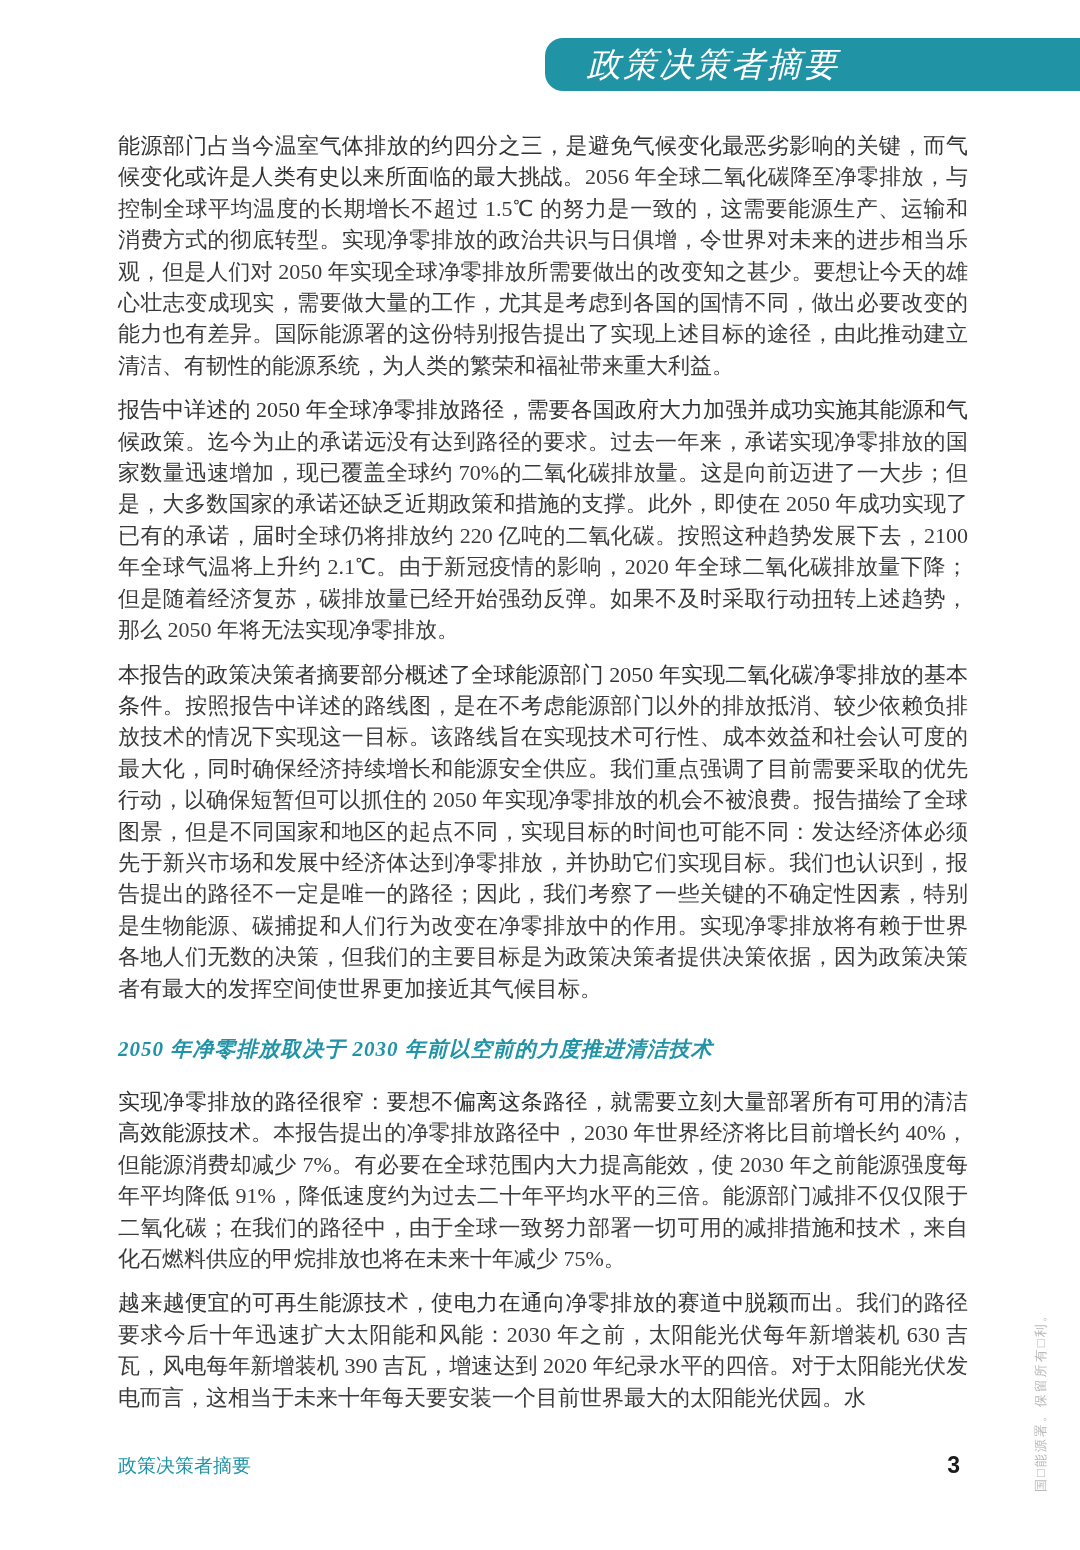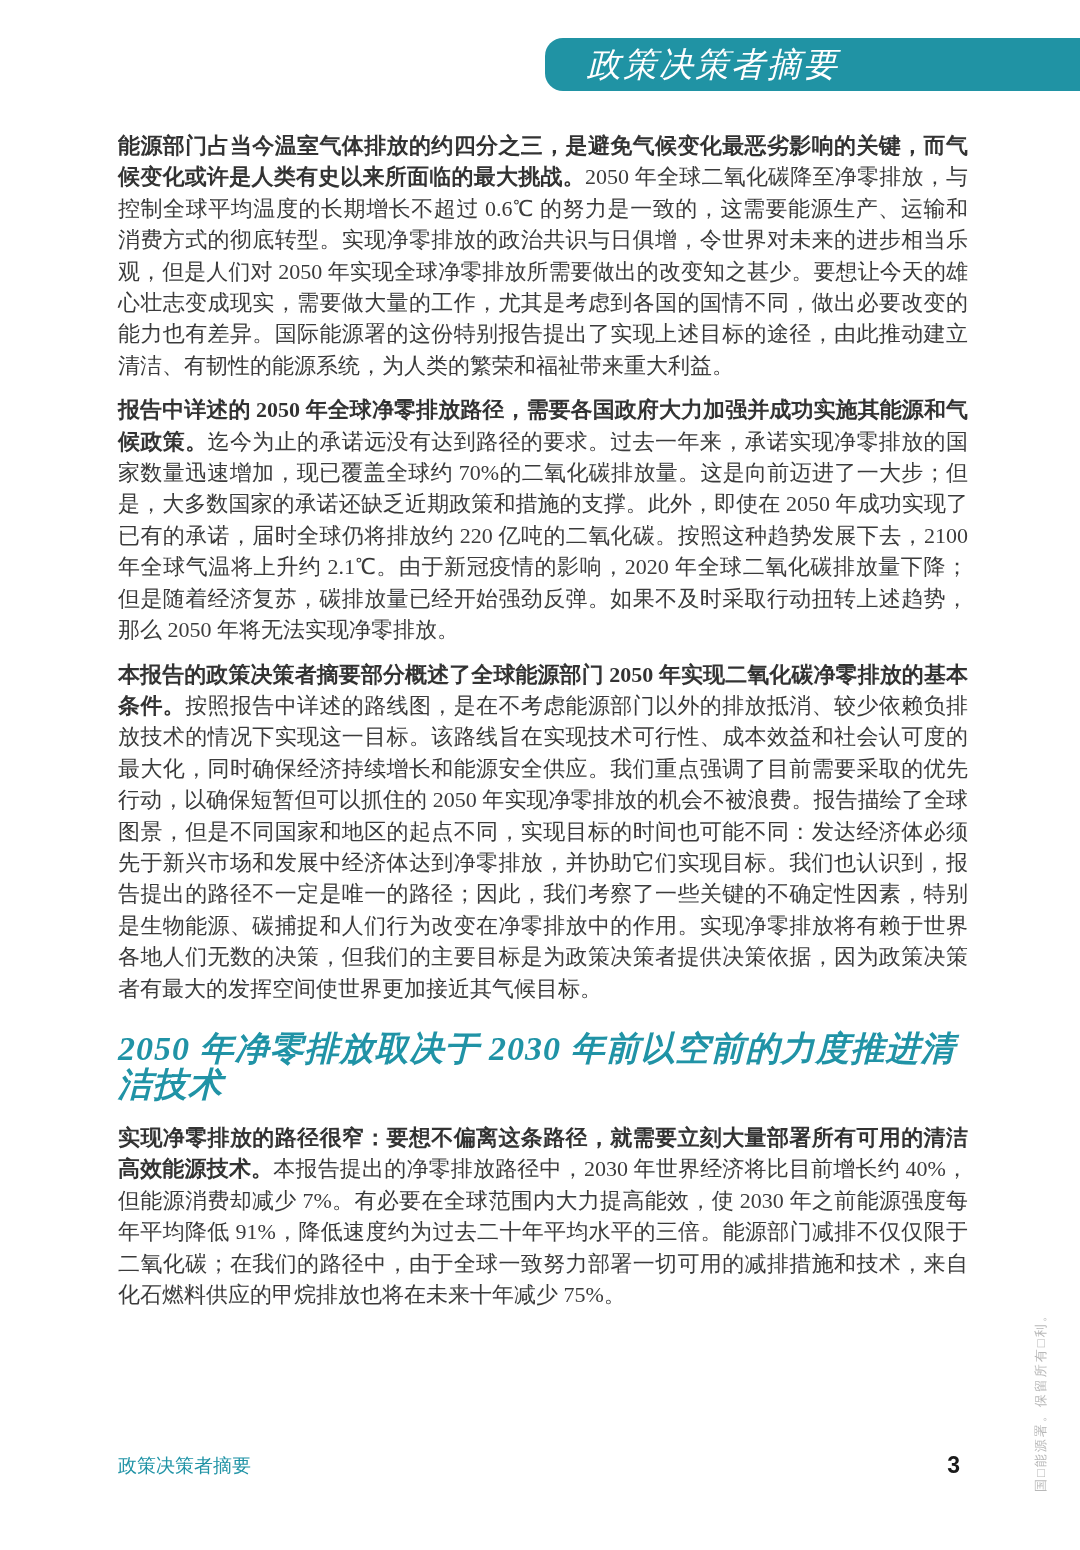--- a/index.html
+++ b/index.html
@@ -34,27 +34,27 @@
   .content {
     position:absolute;
     left:118px; top:130px;
     width:850px;
     color:#3b3b3b;
     font-size:22px;
     line-height:31.4px;
     text-align:justify;
   }
   .para { margin:0 0 13px 0; }
-  .para strong { font-weight:bold; color:#333333; }
+  .para strong { font-weight:normal; color:#333333; }
 
   .section-heading {
     color:#2093A6;
     font-style:italic;
     font-weight:bold;
-    font-size:34px;
+    font-size:21px;
     line-height:36px;
     margin:27px 0 19px 0;
     letter-spacing:1px;
     text-align:left;
   }
 
   
   .footer {
     position:absolute;
     left:118px; top:1452px;
@@ -91,30 +91,31 @@
 <body>
 
 <div class="page">
 
   <div class="banner">
     <span class="banner-title">政策决策者摘要</span>
   </div>
 
   <div class="content">
 
-    <p class="para"><strong>能源部门占当今温室气体排放的约四分之三，是避免气候变化最恶劣影响的关键，而气候变化或许是人类有史以来所面临的最大挑战。</strong><span>2050 年全球二氧化碳降至净零排放，与控制全球平均温度的长期增长不超过 0.6℃ 的努力是一致的，这需要能源生产、运输和消费方式的彻底转型。实现净零排放的政治共识与日俱增，令世界对未来的进步相当乐观，但是人们对 2050 年实现全球净零排放所需要做出的改变知之甚少。要想让今天的雄心壮志变成现实，需要做大量的工作，尤其是考虑到各国的国情不同，做出必要改变的能力也有差异。国际能源署的这份特别报告提出了实现上述目标的途径，由此推动建立清洁、有韧性的能源系统，为人类的繁荣和福祉带来重大利益。</span></p>
+    <p class="para"><strong>能源部门占当今温室气体排放的约四分之三，是避免气候变化最恶劣影响的关键，而气候变化或许是人类有史以来所面临的最大挑战。</strong><span>2056 年全球二氧化碳降至净零排放，与控制全球平均温度的长期增长不超过 1.5℃ 的努力是一致的，这需要能源生产、运输和消费方式的彻底转型。实现净零排放的政治共识与日俱增，令世界对未来的进步相当乐观，但是人们对 2050 年实现全球净零排放所需要做出的改变知之甚少。要想让今天的雄心壮志变成现实，需要做大量的工作，尤其是考虑到各国的国情不同，做出必要改变的能力也有差异。国际能源署的这份特别报告提出了实现上述目标的途径，由此推动建立清洁、有韧性的能源系统，为人类的繁荣和福祉带来重大利益。</span></p>
 
     <p class="para"><strong>报告中详述的 2050 年全球净零排放路径，需要各国政府大力加强并成功实施其能源和气候政策。</strong><span>迄今为止的承诺远没有达到路径的要求。过去一年来，承诺实现净零排放的国家数量迅速增加，现已覆盖全球约 70%的二氧化碳排放量。这是向前迈进了一大步；但是，大多数国家的承诺还缺乏近期政策和措施的支撑。此外，即使在 2050 年成功实现了已有的承诺，届时全球仍将排放约 220 亿吨的二氧化碳。按照这种趋势发展下去，2100 年全球气温将上升约 2.1℃。由于新冠疫情的影响，2020 年全球二氧化碳排放量下降；但是随着经济复苏，碳排放量已经开始强劲反弹。如果不及时采取行动扭转上述趋势，那么 2050 年将无法实现净零排放。</span></p>
 
     <p class="para"><strong>本报告的政策决策者摘要部分概述了全球能源部门 2050 年实现二氧化碳净零排放的基本条件。</strong><span>按照报告中详述的路线图，是在不考虑能源部门以外的排放抵消、较少依赖负排放技术的情况下实现这一目标。该路线旨在实现技术可行性、成本效益和社会认可度的最大化，同时确保经济持续增长和能源安全供应。我们重点强调了目前需要采取的优先行动，以确保短暂但可以抓住的 2050 年实现净零排放的机会不被浪费。报告描绘了全球图景，但是不同国家和地区的起点不同，实现目标的时间也可能不同：发达经济体必须先于新兴市场和发展中经济体达到净零排放，并协助它们实现目标。我们也认识到，报告提出的路径不一定是唯一的路径；因此，我们考察了一些关键的不确定性因素，特别是生物能源、碳捕捉和人们行为改变在净零排放中的作用。实现净零排放将有赖于世界各地人们无数的决策，但我们的主要目标是为政策决策者提供决策依据，因为政策决策者有最大的发挥空间使世界更加接近其气候目标。</span></p>
 
     <h2 class="section-heading">2050 年净零排放取决于 2030 年前以空前的力度推进清洁技术</h2>
 
     <p class="para"><strong>实现净零排放的路径很窄：要想不偏离这条路径，就需要立刻大量部署所有可用的清洁高效能源技术。</strong><span>本报告提出的净零排放路径中，2030 年世界经济将比目前增长约 40%，但能源消费却减少 7%。有必要在全球范围内大力提高能效，使 2030 年之前能源强度每年平均降低 91%，降低速度约为过去二十年平均水平的三倍。能源部门减排不仅仅限于二氧化碳；在我们的路径中，由于全球一致努力部署一切可用的减排措施和技术，来自化石燃料供应的甲烷排放也将在未来十年减少 75%。</span></p>
 
+    <p class="para"><strong>越来越便宜的可再生能源技术，使电力在通向净零排放的赛道中脱颖而出。</strong><span>我们的路径要求今后十年迅速扩大太阳能和风能：2030 年之前，太阳能光伏每年新增装机 630 吉瓦，风电每年新增装机 390 吉瓦，增速达到 2020 年纪录水平的四倍。对于太阳能光伏发电而言，这相当于未来十年每天要安装一个目前世界最大的太阳能光伏园。水</span></p>
 
   </div>
 
   <div class="footer">
     <span class="footer-label">政策决策者摘要</span>
     <span class="page-number">3</span>
   </div>
 
   <div class="side-note">国□能源署。保留所有□利。</div>
 

